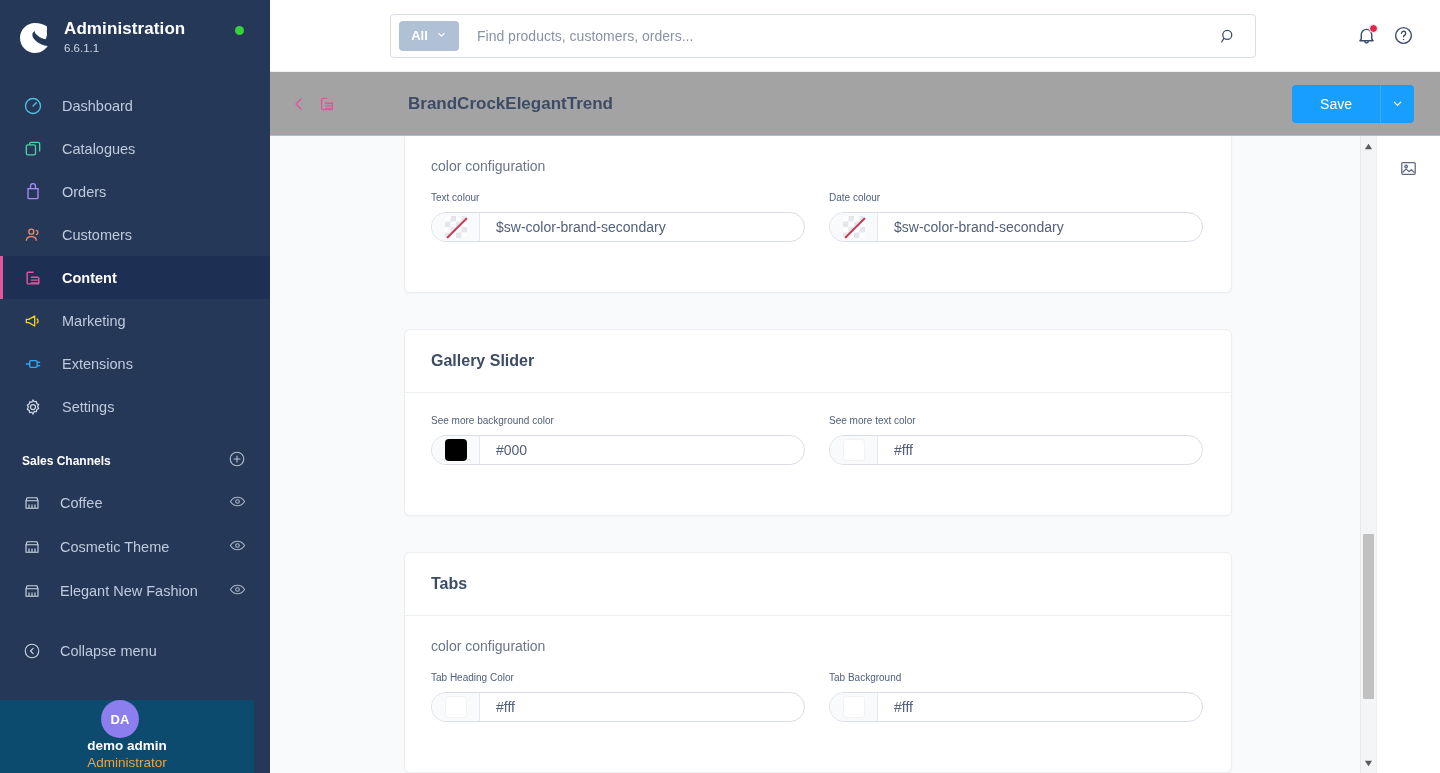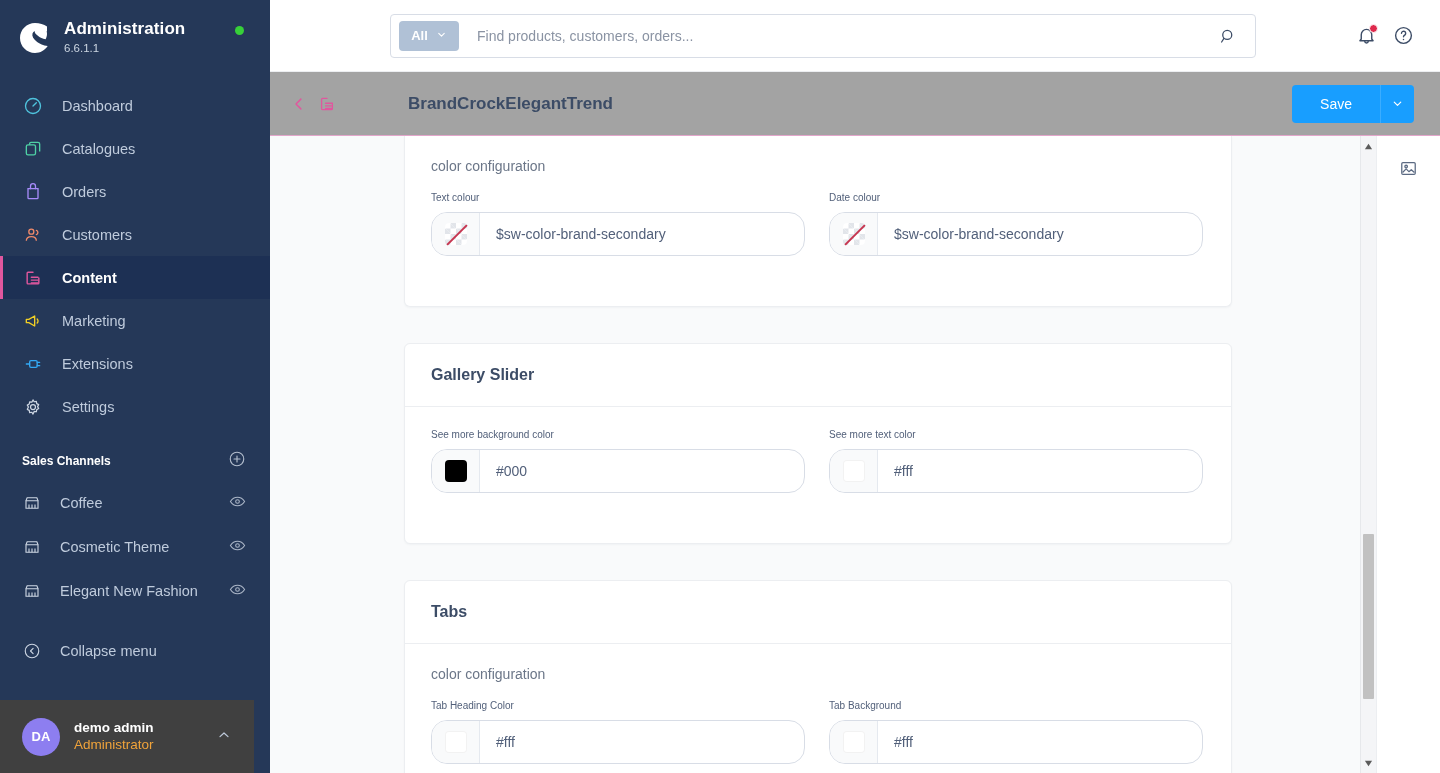--- a/index.html
+++ b/index.html
@@ -69,24 +69,25 @@
   .collapse {
     display: flex; align-items: center;
     height: 44px; padding-left: 22px; margin-top: 16px;
     color: #bfcbdc; font-size: 14.5px; cursor: pointer;
   }
   .collapse .ico { width: 20px; height: 20px; flex:0 0 20px; margin-right: 18px; display:flex;align-items:center;justify-content:center;}
 
   .user-bar {
     position: absolute; left: 0; right: 16px; bottom: 0;
     height: 73px;
-    background: #404040;
+    background: #0c4a6e;
     display: flex; align-items: center;
     padding: 0 22px;
     cursor: pointer;
+    flex-direction: column;
   }
   .avatar {
     width: 38px; height: 38px; border-radius: 50%;
     background: #8d7ef0;
     color: #fff; font-size: 13px; font-weight: bold;
     display: flex; align-items: center; justify-content: center;
     flex: 0 0 38px; margin-right: 14px;
   }
   .user-meta { display:flex; flex-direction: column; line-height: 1.25; flex: 1;}
   .user-name { color: #fff; font-size: 13.5px; font-weight: bold; }
@@ -194,21 +195,21 @@
   .group-title {
     font-size: 14px; color: #6b7688;
     margin-bottom: 18px;
   }
   .field-grid { display: flex; gap: 24px; flex-wrap: wrap; }
   .field { width: 374px; margin-bottom: 24px; }
   .field:nth-child(n+3) { margin-bottom: 0; }
   .field-label { font-size: 10px; color: #52607a; margin-bottom: 9px; }
   .color-input {
     display: flex; align-items: stretch;
-    height: 44px;
+    height: 30px;
     border: 1px solid #d8dde6; border-radius: 16px;
     background: #fff; overflow: hidden;
   }
   .swatch-cell {
     width: 48px; flex: 0 0 48px;
     background: #f9fafb;
     border-right: 1px solid #e5e9ef;
     display: flex; align-items: center; justify-content: center;
     cursor: pointer;
   }

